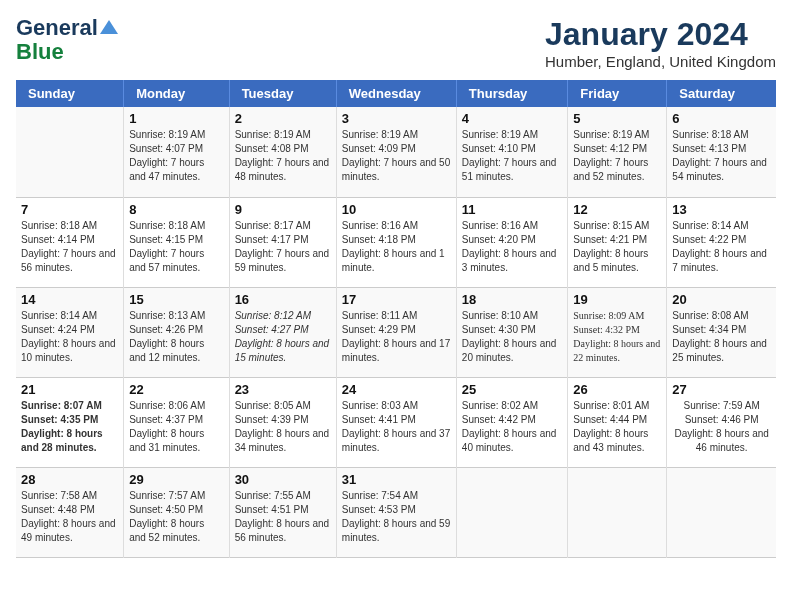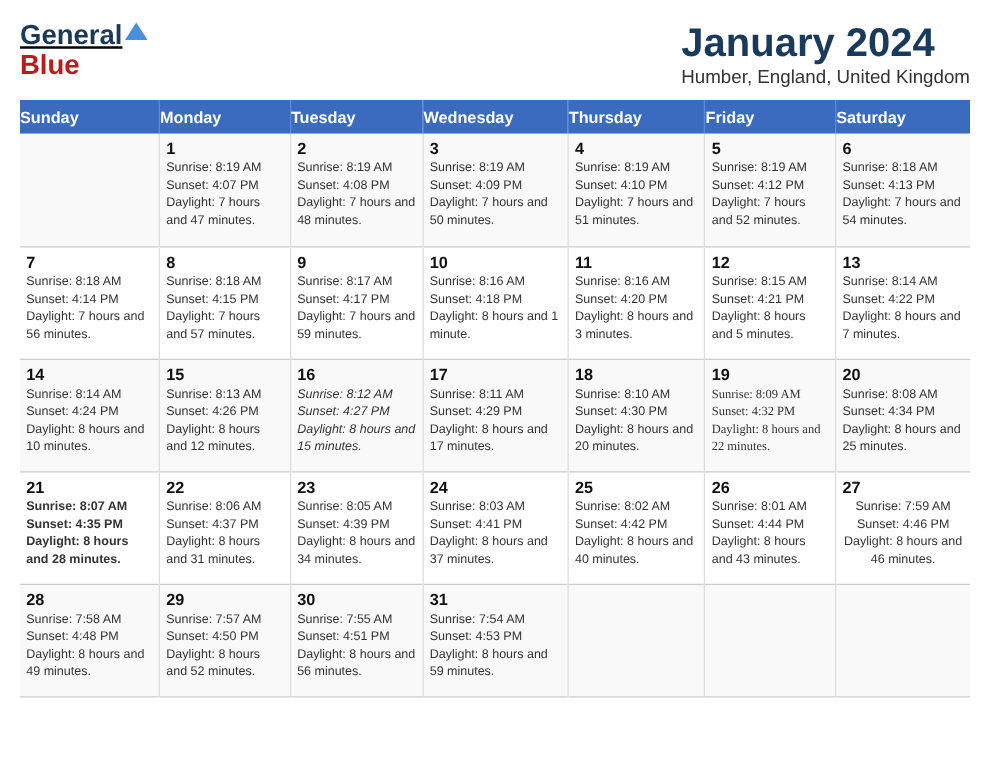--- a/index.html
+++ b/index.html
@@ -45,21 +45,21 @@
     table {
       width: 100%;
       border-collapse: collapse;
       font-size: 11px;
     }
     thead tr {
       background-color: #3a6bbf;
       color: #fff;
     }
     thead th {
-      padding: 6px 0;
+      padding: 6px 12px;
       text-align: left;
       font-size: 13px;
       font-weight: bold;
       border-right: 1px solid #5a8be0;
     }
     thead th:last-child { border-right: none; }
     tbody tr {
       border-bottom: 1px solid #ccc;
     }
     tbody tr:nth-child(odd) { background-color: #f9f9f9; }
@@ -83,32 +83,32 @@
       color: #333;
       font-size: 10px;
       line-height: 1.4;
     }
   </style>
 </head>
 <body>
 
 <div class="header">
   <div class="logo">
-    <div style="display:flex;align-items:flex-start;text-decoration:underline;">
+    <div style="display:flex;align-items:flex-end;">
       <span class="logo-text">
         <span style="color:#1a3a5c;">General</span>
       </span>
       <span style="display:inline-block;margin-left:2px;">
         <svg width="18" height="18" viewBox="0 0 18 18">
           <polygon points="9,2 18,16 0,16" fill="#4a90d9"></polygon>
         </svg>
       </span>
     </div>
     <div style="display:flex;align-items:center;">
-      <span class="logo-text" style="color:#b91c1c;font-size:22px;font-weight:bold;">Blue</span>
+      <span class="logo-text" style="color:#15803d;font-size:22px;font-weight:bold;">Blue</span>
     </div>
   </div>
   <div class="title-area">
     <div class="month-title">January 2024</div>
     <div class="location">Humber, England, United Kingdom</div>
   </div>
 </div>
 
 <table>
   <thead>

